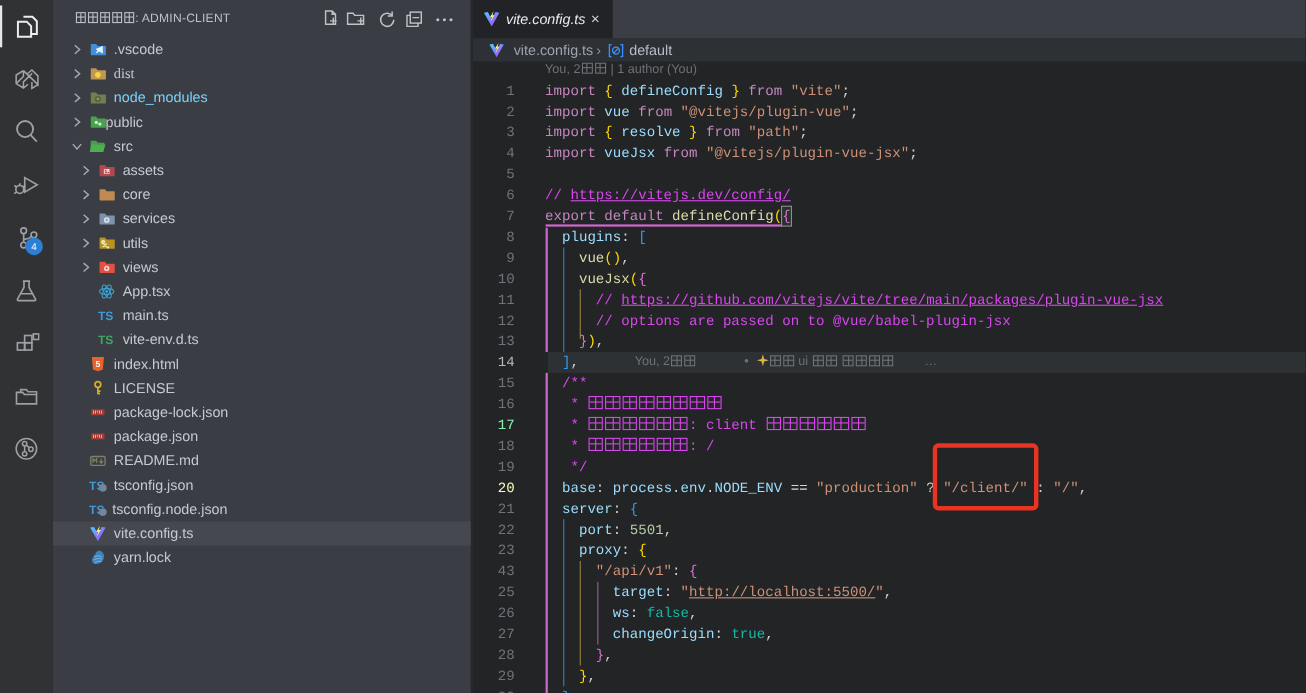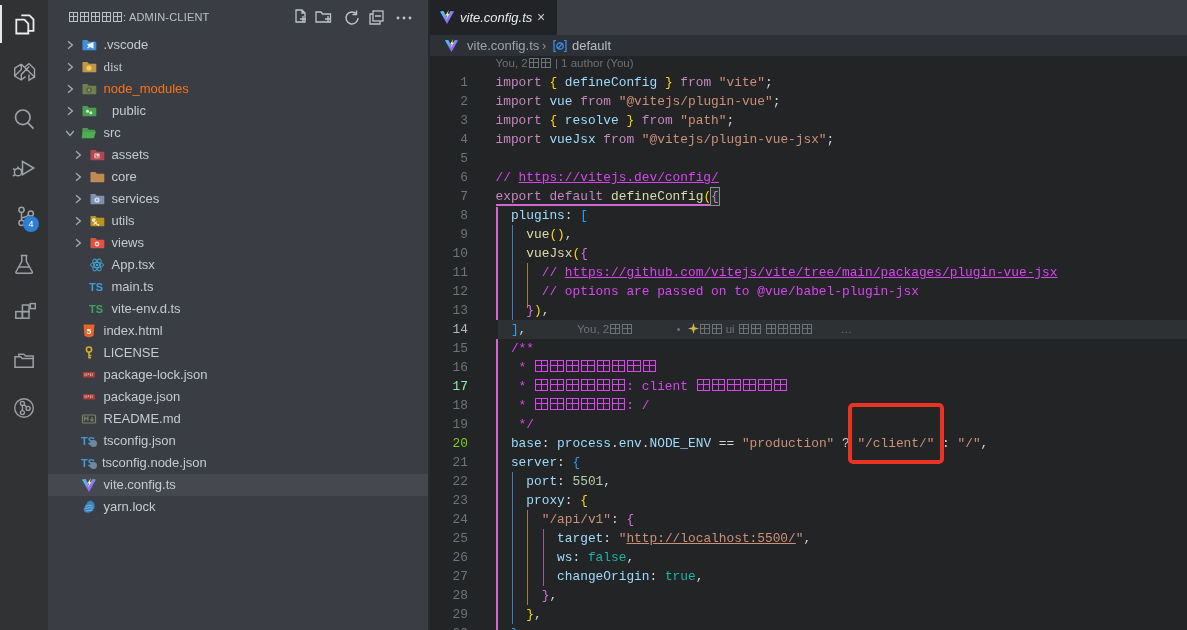--- a/index.html
+++ b/index.html
@@ -16,21 +16,21 @@
            background:#2b80d6; color:#fff; font-size:9px; line-height:16px; text-align:center; }
 
   
   #sidebar { left:48px; top:0; width:380px; height:630px; background:#3a3e44; }
   #sidetitle { position:absolute; left:20px; top:0; height:35px; line-height:35px;
                font-size:11px; color:#bcc1c7; letter-spacing:.2px; }
   .hicon { position:absolute; top:7px; width:20px; height:20px; }
   .row { position:absolute; left:0; width:380px; height:22px; line-height:22px; color:#c5cad1; font-size:13px; }
   .row .ficon { position:absolute; top:3px; width:16px; height:16px; }
   .row .lbl { position:absolute; top:0; white-space:nowrap; }
-  .dim { color:#f97316; }
+  .dim { color:#7dd3fc; }
 
   
   .cj { display:inline-block; position:relative; border:1px solid; vertical-align:-1px; }
   .cj::before { content:""; position:absolute; left:0; right:0; top:45%; height:1px; background:currentColor; }
   .cj::after  { content:""; position:absolute; top:0; bottom:0; left:45%; width:1px; background:currentColor; }
   .cjm { width:13.4px; height:12.5px; margin:0 1px; }      
   .cju { width:10px; height:10.5px; margin:0 1px; }
   .cjt { width:9px; height:9.5px; margin:0 1px; vertical-align:-0.5px; }      
 
   
@@ -113,25 +113,25 @@
     <div class="gut" style="top:244px;color:#6e747c">10</div>
     <div class="gut" style="top:263px;color:#6e747c">11</div>
     <div class="gut" style="top:282px;color:#6e747c">12</div>
     <div class="gut" style="top:301px;color:#6e747c">13</div>
     <div class="gut" style="top:320px;color:#b2b8be">14</div>
     <div class="gut" style="top:339px;color:#6e747c">15</div>
     <div class="gut" style="top:358px;color:#6e747c">16</div>
     <div class="gut" style="top:377px;color:#86efac">17</div>
     <div class="gut" style="top:396px;color:#6e747c">18</div>
     <div class="gut" style="top:415px;color:#6e747c">19</div>
-    <div class="gut" style="top:434px;color:#84cc16">20</div>
+    <div class="gut" style="top:434px;color:#fef9c3">20</div>
     <div class="gut" style="top:453px;color:#6e747c">21</div>
     <div class="gut" style="top:472px;color:#6e747c">22</div>
     <div class="gut" style="top:491px;color:#6e747c">23</div>
-    <div class="gut" style="top:510px;color:#6e747c">24</div>
+    <div class="gut" style="top:510px;color:#6e747c">43</div>
     <div class="gut" style="top:529px;color:#6e747c">25</div>
     <div class="gut" style="top:548px;color:#6e747c">26</div>
     <div class="gut" style="top:567px;color:#6e747c">27</div>
     <div class="gut" style="top:586px;color:#6e747c">28</div>
     <div class="gut" style="top:605px;color:#6e747c">29</div>
     <div class="gut" style="top:624px;color:#6e747c">30</div>
   </div>
 
 <div id="code">
     <div class="cl blame" style="top:54px;">You, 2<i class="cj cju"></i><i class="cj cju"></i> | 1 author (You)</div>
@@ -207,21 +207,21 @@
       </div>
       <div class="row" style="top:100px;">
         <svg style="position:absolute;left:15px;top:4px" width="14" height="14" viewBox="0 0 14 14">
           <path d="M5 3.2 L9.4 7 L5 10.8" fill="none" stroke="#a6abb2" stroke-width="1.3"></path>
         </svg>
         <span class="ficon" style="left:33px;"><svg width="16" height="16" viewBox="0 0 16 16">
             <path d="M1.5 3 h4.8 l1.6 1.8 h6.8 a0.6 0.6 0 0 1 0.6 0.6 v7.2 a0.6 0.6 0 0 1 -0.6 0.6 h-12.6 a0.6 0.6 0 0 1 -0.6 -0.6 v-9 a0.6 0.6 0 0 1 0.6-0.6 z" fill="#47a14d"></path>
             <circle cx="6.5" cy="8.3" r="1.5" fill="#d9efd9"></circle>
             <circle cx="9.8" cy="9.8" r="1.5" fill="#d9efd9"></circle>
           </svg></span>
-        <span class="lbl" style="left:64px;">public</span>
+        <span class="lbl" style="left:48px;">public</span>
       </div>
       <div class="row" style="top:122px;">
         <svg style="position:absolute;left:15px;top:4px" width="14" height="14" viewBox="0 0 14 14">
           <path d="M3.2 5 L7 9.4 L10.8 5" fill="none" stroke="#a6abb2" stroke-width="1.3"></path>
         </svg>
         <span class="ficon" style="left:33px;"><svg width="16" height="16" viewBox="0 0 16 16">
             <path d="M1.5 3 h4.8 l1.6 1.8 h6 v1.5 h-9.5 l-1.8 6 l-1.4 -0.4 z" fill="#4caf50" opacity=".85"></path>
             <path d="M2.3 6.2 h12.6 l-2 7 h-12.3 z" fill="#4caf50"></path>
           </svg></span>
         <span class="lbl" style="left:55.5px;">src</span>

